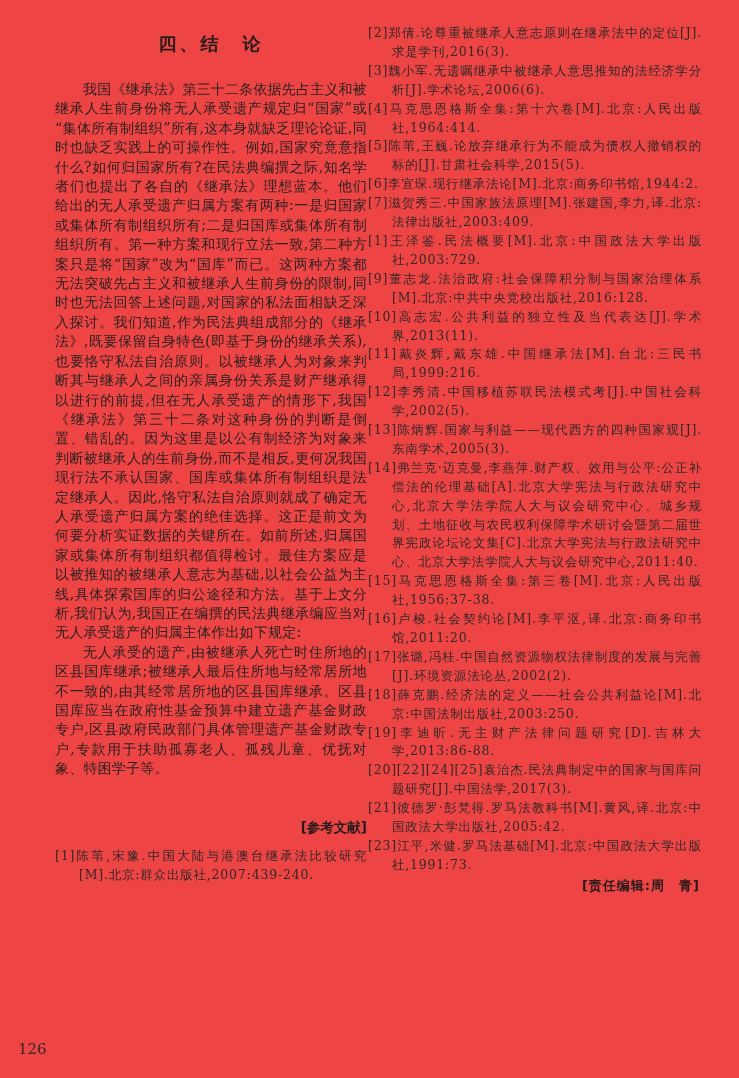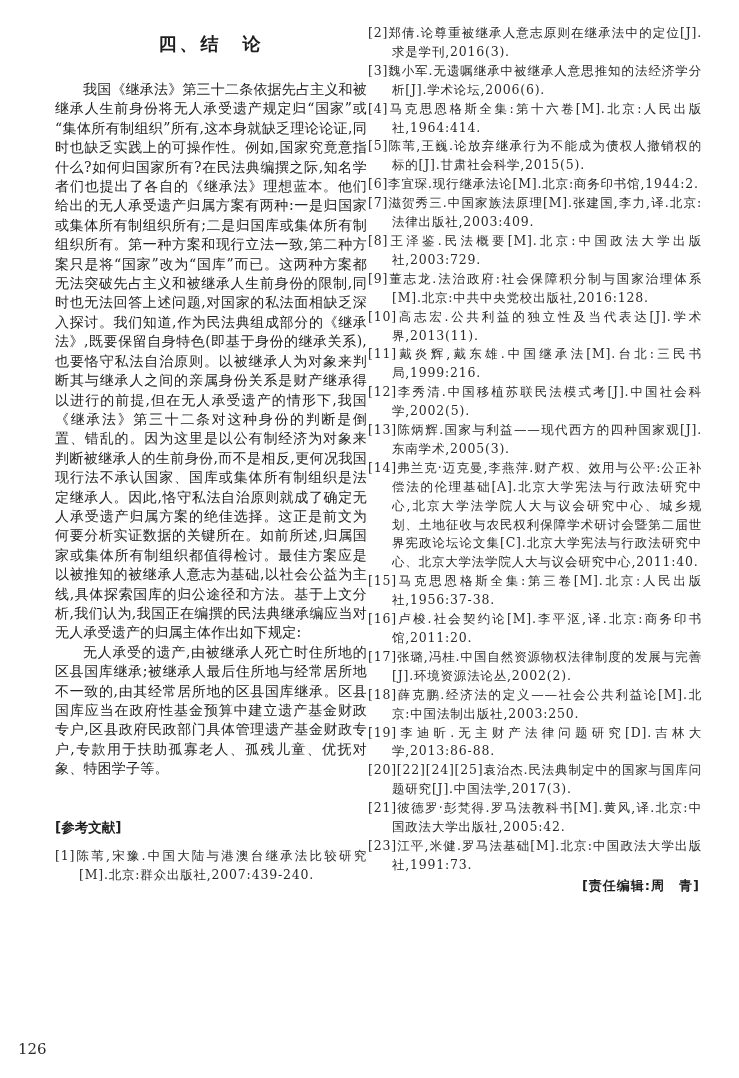--- a/index.html
+++ b/index.html
@@ -5,21 +5,21 @@
   html, body {
     margin: 0;
     padding: 0;
     background: #e8e8e6;
   }
   .page {
     position: relative;
     width: 739px;
     height: 1078px;
     margin: 0 auto;
-    background: #ffffff;
+    background: #ef4444;
     color: #242424;
     font-family: "DejaVu Serif", "Liberation Serif", serif;
     overflow: hidden;
   }
   .col {
     position: absolute;
     top: 24px;
   }
   .col-left {
     left: 55px;
@@ -41,21 +41,21 @@
   .body-para {
     margin: 0;
     font-size: 14px;
     line-height: 19.4px;
     text-align: justify;
     text-indent: 2em;
     letter-spacing: 0.2px;
   }
   .ref-heading {
     margin: 40px 0 10px 0;
-    text-align: left;
+    text-align: right;
     font-family: "DejaVu Sans", "Liberation Sans", sans-serif;
     font-weight: bold;
     font-size: 13.5px;
     color: #1e1e1e;
   }
   .ref {
     margin: 0;
     font-size: 12.5px;
     line-height: 18.9px;
     text-align: justify;
@@ -94,21 +94,21 @@
     <p class="ref">[1]陈苇,宋豫.中国大陆与港澳台继承法比较研究[M].北京:群众出版社,2007:439-240.</p>
   </div>
 
   <div class="col col-right">
     <p class="ref">[2]郑倩.论尊重被继承人意志原则在继承法中的定位[J].求是学刊,2016(3).</p>
     <p class="ref">[3]魏小军.无遗嘱继承中被继承人意思推知的法经济学分析[J].学术论坛,2006(6).</p>
     <p class="ref">[4]马克思恩格斯全集:第十六卷[M].北京:人民出版社,1964:414.</p>
     <p class="ref">[5]陈苇,王巍.论放弃继承行为不能成为债权人撤销权的标的[J].甘肃社会科学,2015(5).</p>
     <p class="ref">[6]李宜琛.现行继承法论[M].北京:商务印书馆,1944:2.</p>
     <p class="ref">[7]滋贺秀三.中国家族法原理[M].张建国,李力,译.北京:法律出版社,2003:409.</p>
-    <p class="ref">[8]王泽鉴.民法概要[M].北京:中国政法大学出版社,2003:729.</p>
+    <p class="ref">[1]王泽鉴.民法概要[M].北京:中国政法大学出版社,2003:729.</p>
     <p class="ref">[9]董志龙.法治政府:社会保障积分制与国家治理体系[M].北京:中共中央党校出版社,2016:128.</p>
     <p class="ref">[10]高志宏.公共利益的独立性及当代表达[J].学术界,2013(11).</p>
     <p class="ref">[11]戴炎辉,戴东雄.中国继承法[M].台北:三民书局,1999:216.</p>
     <p class="ref">[12]李秀清.中国移植苏联民法模式考[J].中国社会科学,2002(5).</p>
     <p class="ref">[13]陈炳辉.国家与利益——现代西方的四种国家观[J].东南学术,2005(3).</p>
     <p class="ref">[14]弗兰克·迈克曼,李燕萍.财产权、效用与公平:公正补偿法的伦理基础[A].北京大学宪法与行政法研究中心,北京大学法学院人大与议会研究中心、城乡规划、土地征收与农民权利保障学术研讨会暨第二届世界宪政论坛论文集[C].北京大学宪法与行政法研究中心、北京大学法学院人大与议会研究中心,2011:40.</p>
     <p class="ref">[15]马克思恩格斯全集:第三卷[M].北京:人民出版社,1956:37-38.</p>
     <p class="ref">[16]卢梭.社会契约论[M].李平沤,译.北京:商务印书馆,2011:20.</p>
     <p class="ref">[17]张璐,冯桂.中国自然资源物权法律制度的发展与完善[J].环境资源法论丛,2002(2).</p>
     <p class="ref">[18]薛克鹏.经济法的定义——社会公共利益论[M].北京:中国法制出版社,2003:250.</p>

